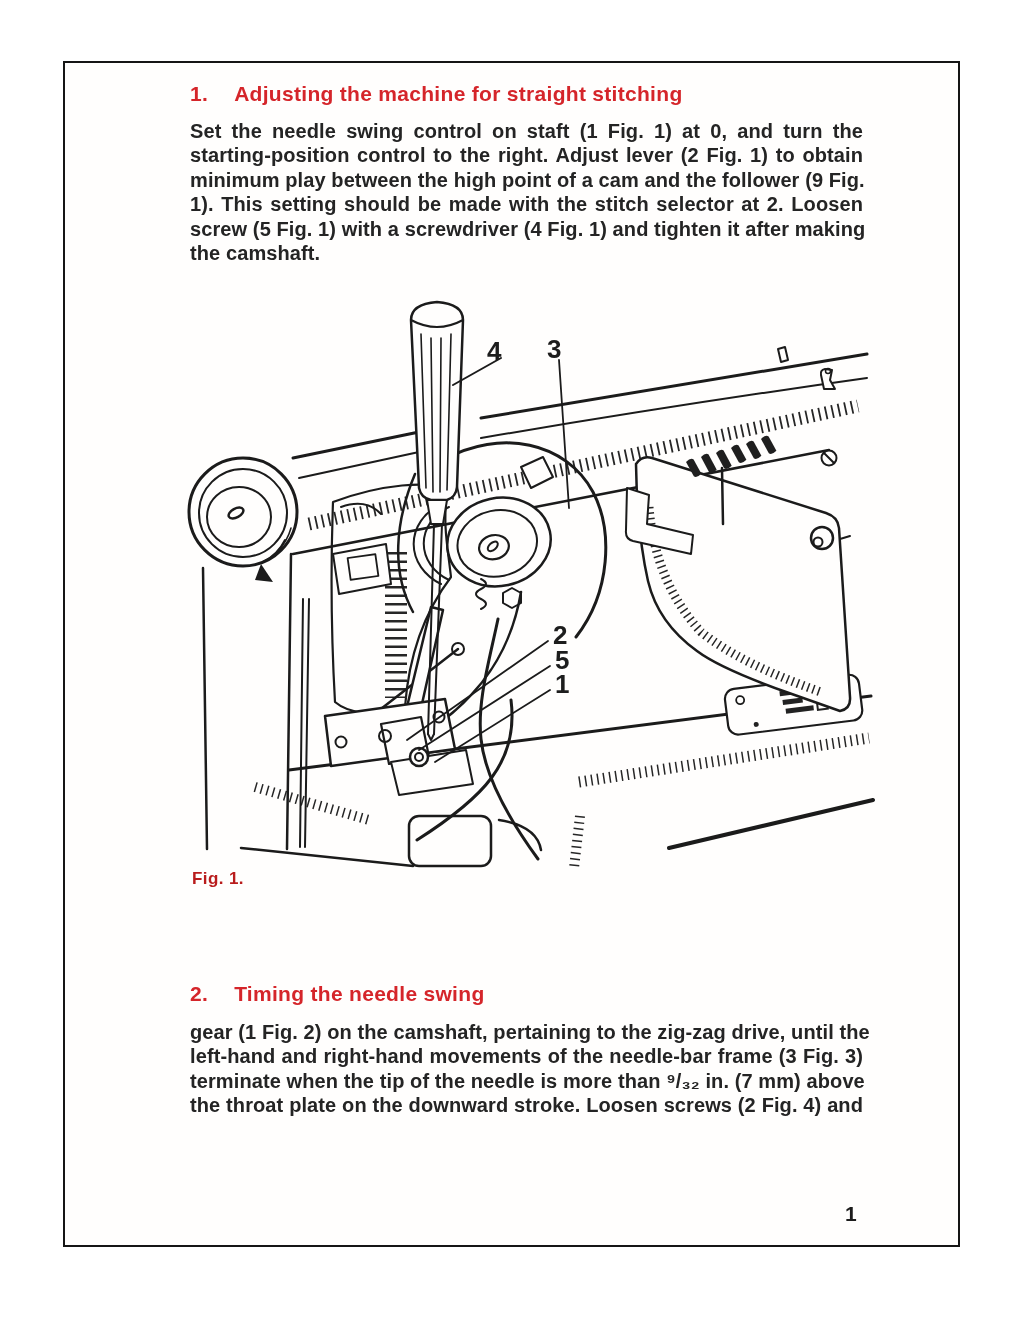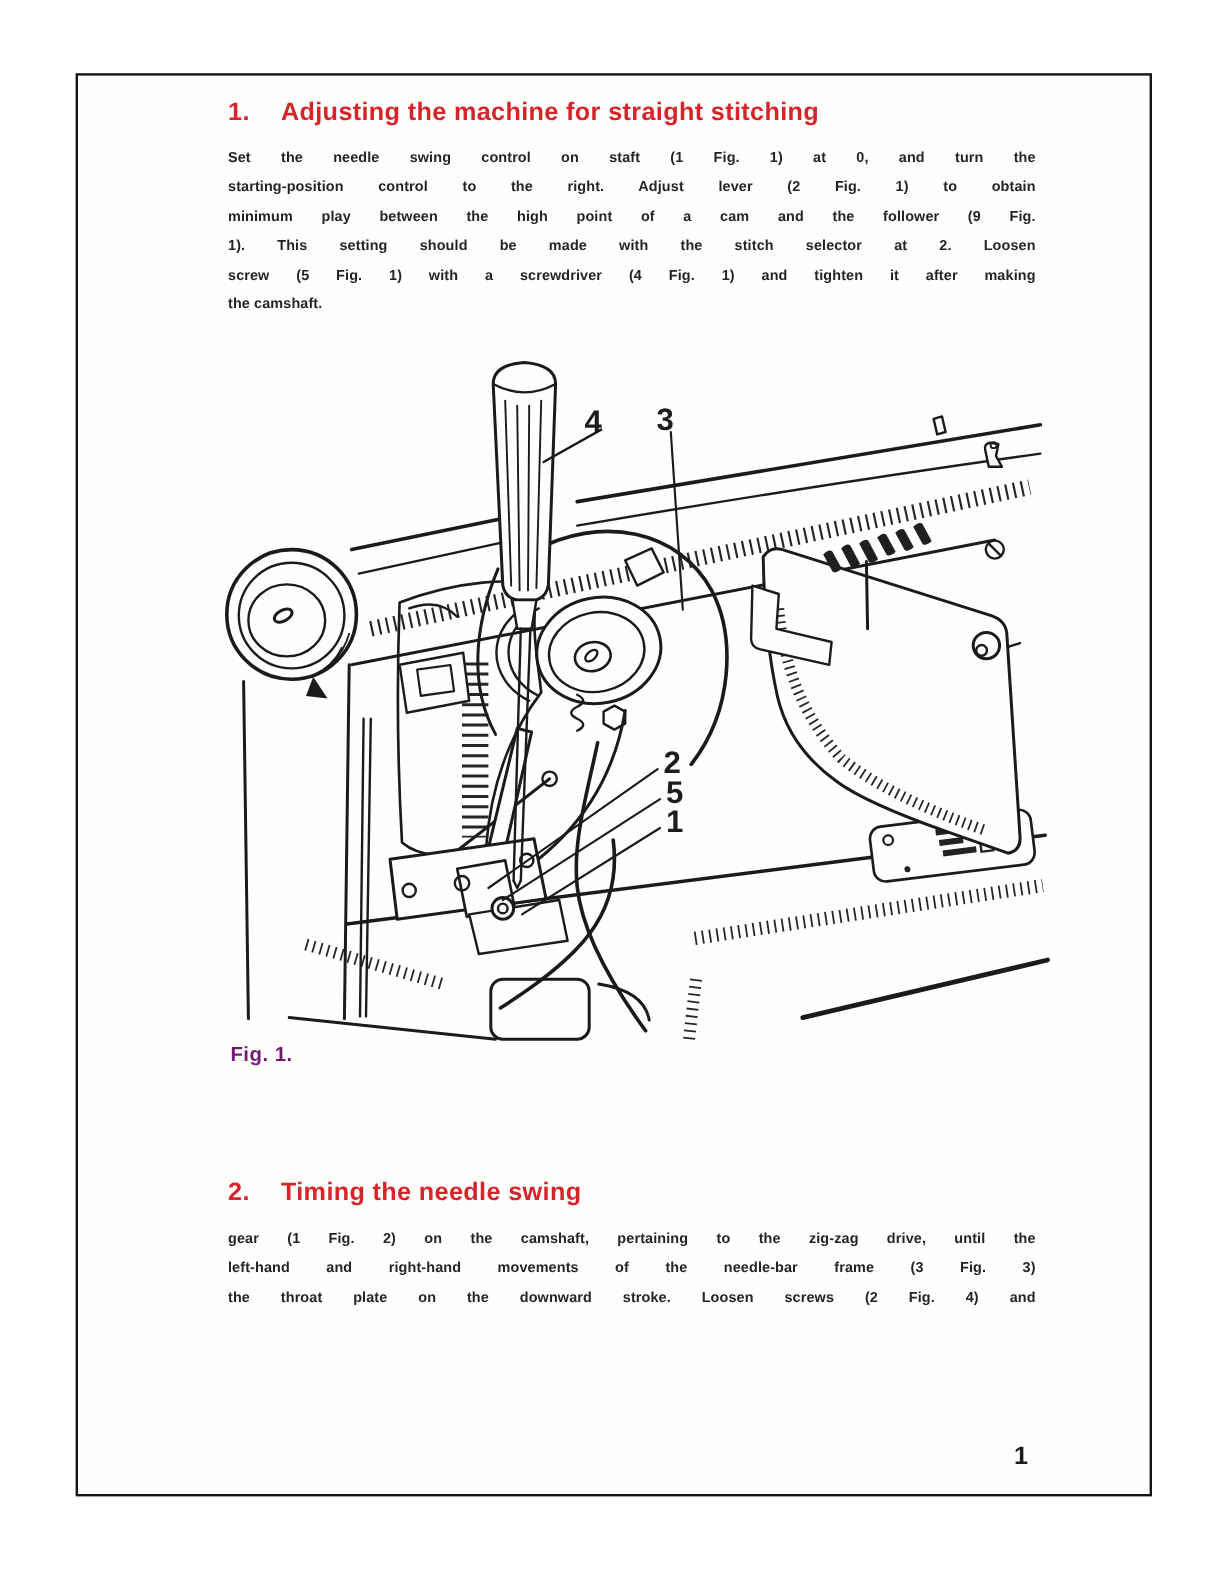--- a/index.html
+++ b/index.html
@@ -9,30 +9,30 @@
   }
   .border-frame{
     position:absolute;left:63px;top:61px;width:893px;height:1182px;
     border:2px solid #151515;background:#fffefd;
   }
   .heading{
     position:absolute;display:flex;gap:26px;align-items:baseline;
     color:#d5252a;font-size:21px;font-weight:bold;letter-spacing:.3px;white-space:nowrap;
   }
   .body-block{
-    position:absolute;width:673px;font-size:12px;font-weight:bold;
+    position:absolute;width:673px;font-size:20px;font-weight:bold;
     color:#242424;letter-spacing:.1px;
   }
   .jline{
     line-height:24.4px;text-align:justify;text-align-last:justify;
     text-justify:inter-word;white-space:nowrap;
   }
   .jline-last{text-align-last:left;}
   .fig-caption{
-    position:absolute;left:192px;top:869px;font-size:17px;font-weight:bold;color:#701a75;
+    position:absolute;left:192px;top:869px;font-size:17px;font-weight:bold;color:#b91c1c;
     letter-spacing:.4px;
   }
   .page-number{
     position:absolute;left:845px;top:1202px;font-size:21px;font-weight:bold;color:#1c1c1c;
   }
   #fig1{position:absolute;left:181px;top:292px;}
   #fig1 .ln{stroke:#1b1b1b;fill:none;stroke-linecap:round;stroke-linejoin:round;}
   #fig1 .wfill{fill:#fffefd;}
   #fig1 .hatch{stroke:#262626;fill:none;}
   #fig1 text{font-family:"Liberation Sans","DejaVu Sans",sans-serif;font-weight:bold;font-size:26px;fill:#1d1d1d;}
@@ -212,17 +212,18 @@
   <div class="fig-caption">Fig. 1.</div>
 
   <div class="heading" style="left:190px;top:982px;">
     <span>2.</span>
     <span>Timing the needle swing</span>
   </div>
 
   <div class="body-block" style="left:190px;top:1020px;">
       <div class="jline">gear (1 Fig. 2) on the camshaft, pertaining to the zig-zag drive, until the</div>
       <div class="jline">left-hand and right-hand movements of the needle-bar frame (3 Fig. 3)</div>
+      <div class="jline">terminate when the tip of the needle is more than ⁹/₃₂ in. (7 mm) above</div>
       <div class="jline">the throat plate on the downward stroke. Loosen screws (2 Fig. 4) and</div>
     </div>
 
   <div class="page-number">1</div>
 </div>
 
 </body></html>

